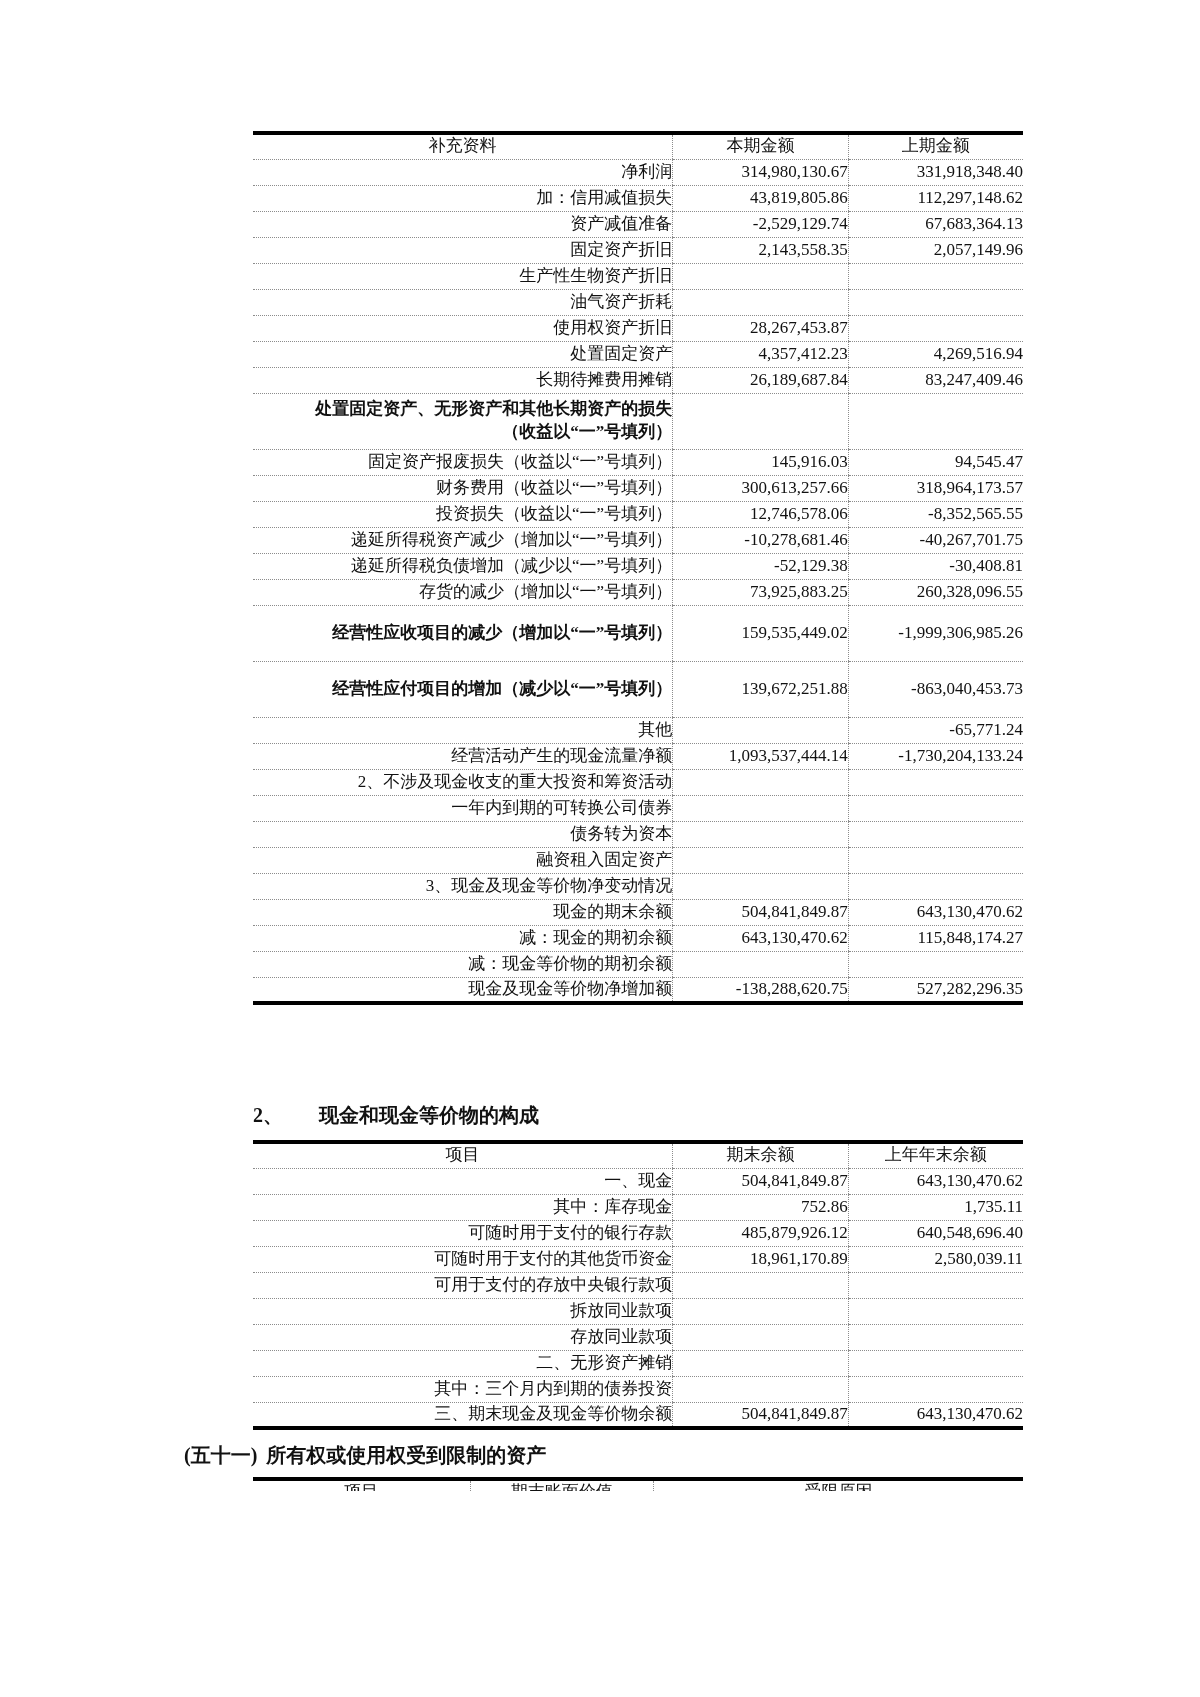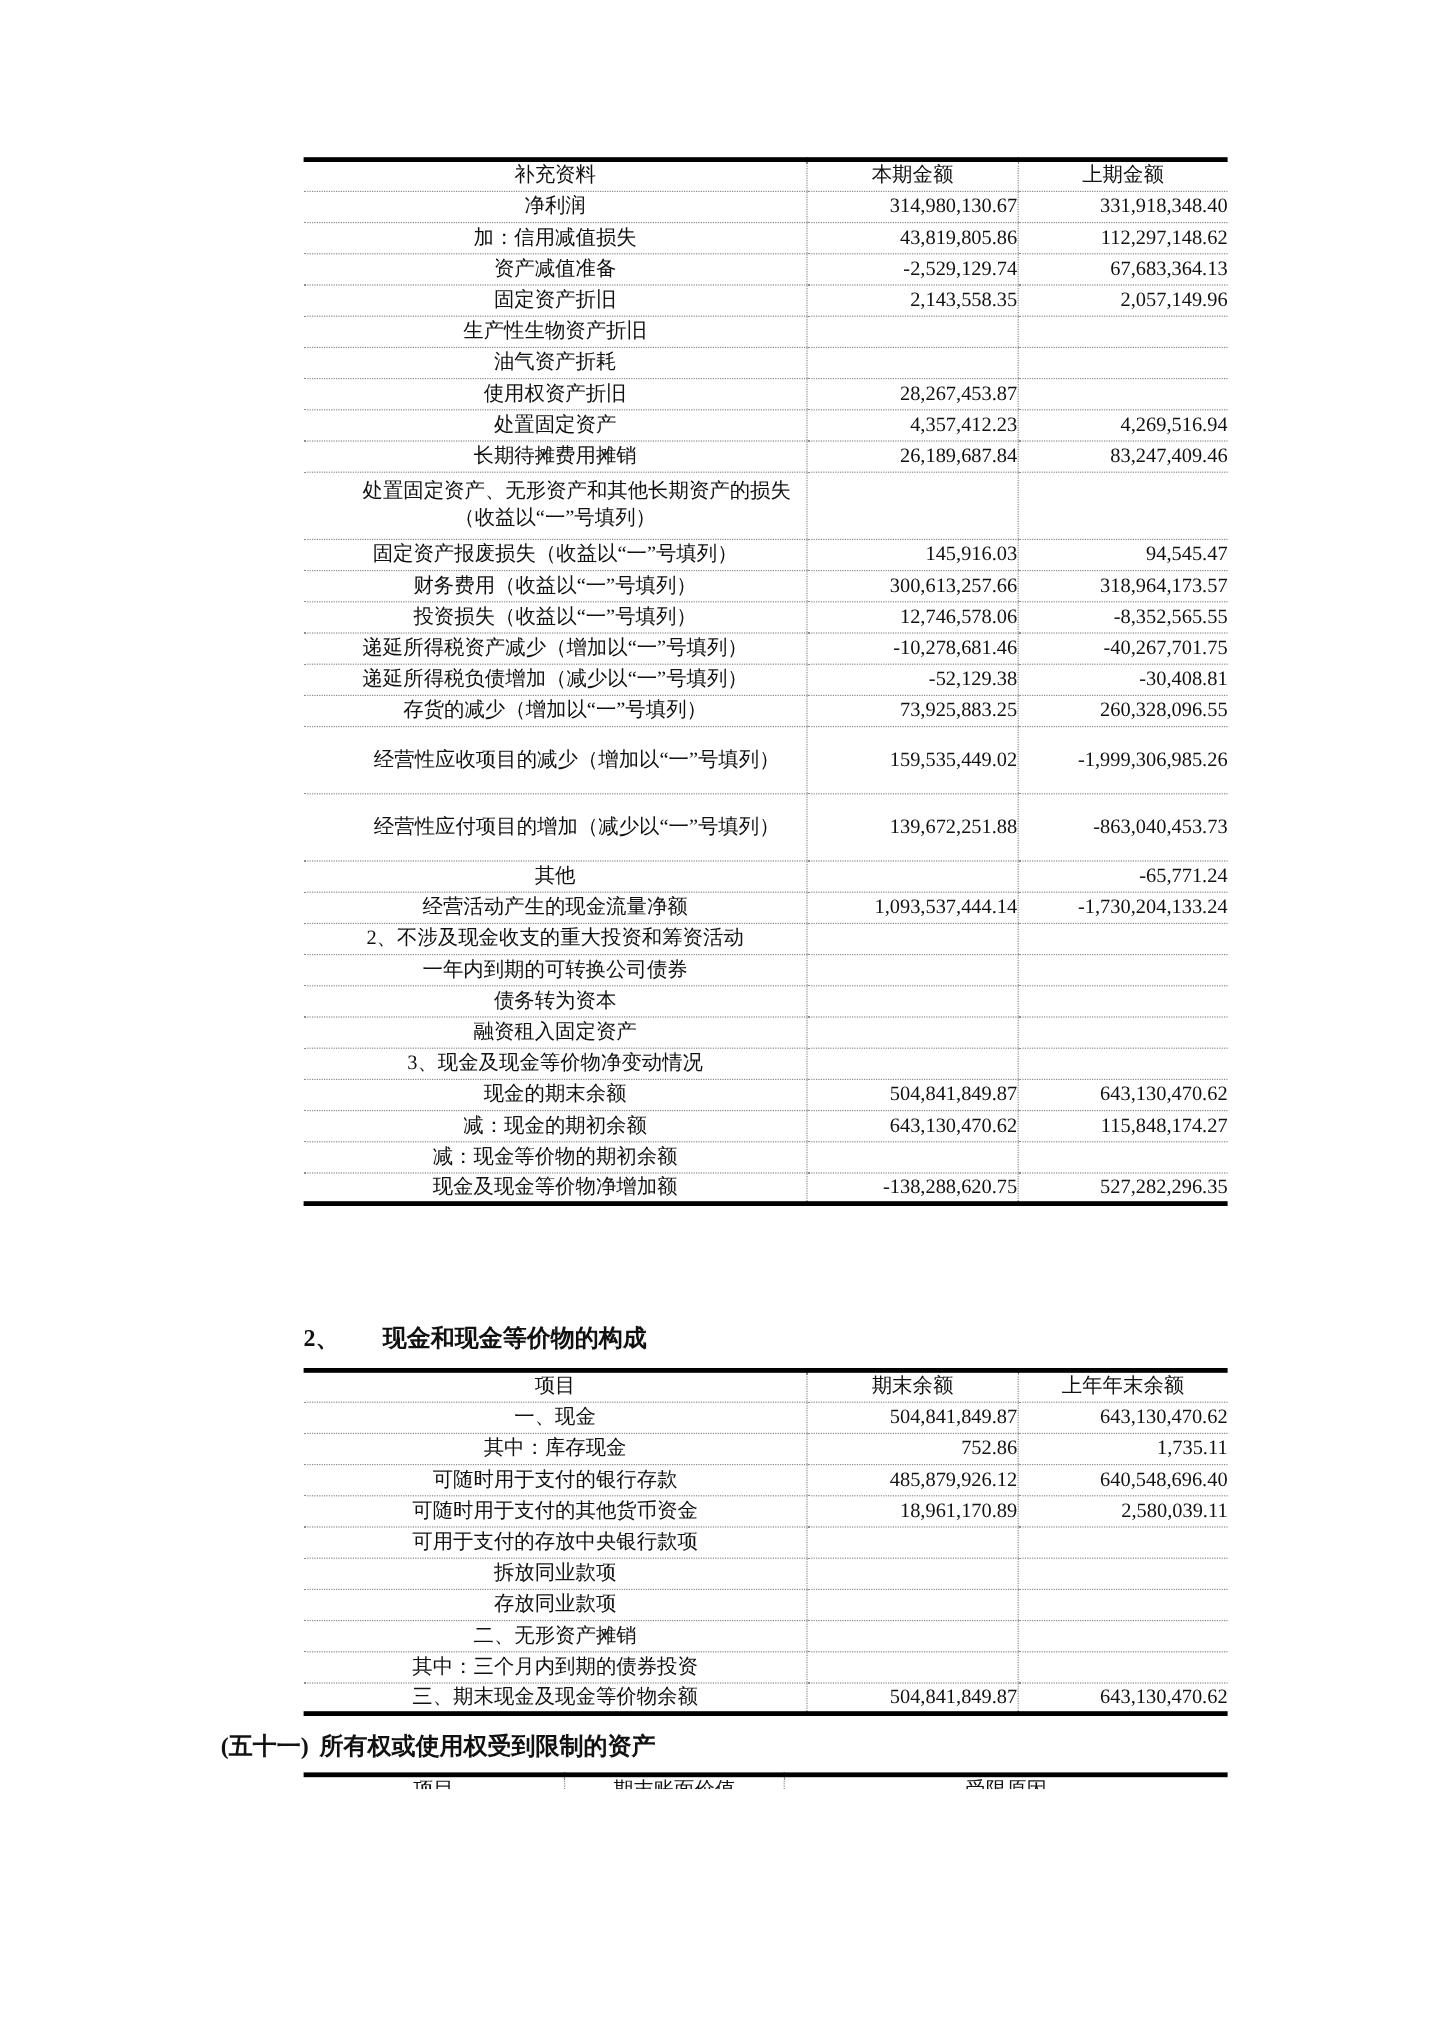--- a/index.html
+++ b/index.html
@@ -25,28 +25,28 @@
     vertical-align:middle;
     border-bottom:1px dotted #8c8c8c;
     overflow:hidden;
     line-height:1.35;
   }
   table.fin tr{height:26px;}
   table.fin tr.tall{height:56px;}
   table.fin tr:last-child td{border-bottom:none;}
   table.fin th{font-weight:normal;text-align:center;}
   table.fin th+th, table.fin td+td{border-left:1px dotted #8c8c8c;}
-  td.lbl{text-align:center;}
+  td.lbl{text-align:right;}
   td.amt{text-align:right;padding-right:14px;}
   td.amt2{text-align:right;padding-right:9px;}
   td.ctr{text-align:center;}
   .ind-a{padding-left:14px;}
   .ind-c{padding-left:48px;}
   .ind-d{padding-left:66px;}
-  .ind-hang{padding-left:12px;text-indent:36px;}
+  .ind-hang{padding-left:12px;text-indent:36px;font-weight:bold;}
   .abs{position:absolute;}
   .sec-title{font-weight:bold;font-size:20px;white-space:nowrap;}
   .sec-title .num{display:inline-block;}
   .sec-title .gap2{display:inline-block;width:36px;}
   .sec-title .gap51{display:inline-block;width:9px;}
   .footer{width:1200px;text-align:center;font-size:17px;color:#222;}
 </style>
 </head>
 <body>
 

